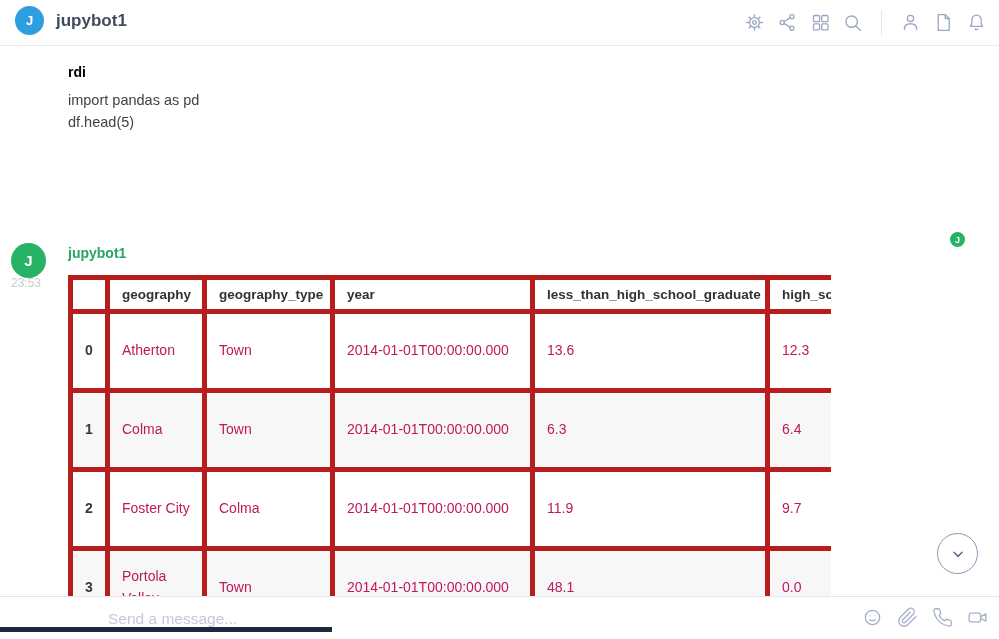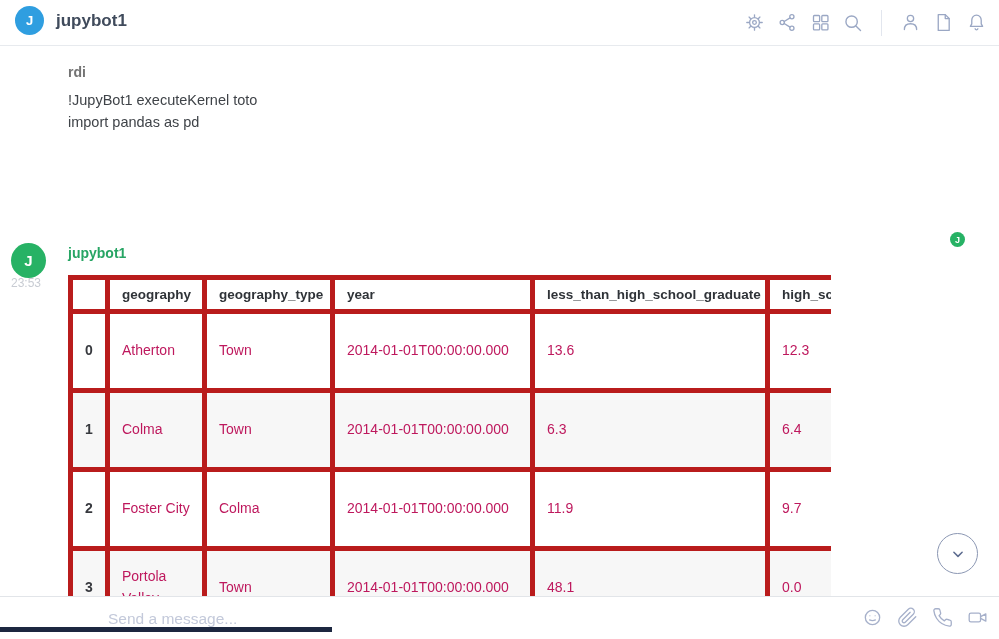--- a/index.html
+++ b/index.html
@@ -28,21 +28,21 @@
       background:
         radial-gradient(circle at 30% 62%, #6b87a8 0 18%, rgba(0,0,0,0) 19%),
         radial-gradient(circle at 62% 38%, #e7dcc4 0 22%, rgba(0,0,0,0) 23%),
         radial-gradient(circle at 42% 30%, #c9b globally 0, rgba(0,0,0,0) 0),
         radial-gradient(circle at 55% 70%, #9b7d58 0 30%, rgba(0,0,0,0) 31%),
         radial-gradient(circle at 50% 50%, #8a7256 0 60%, #5f4a33 100%); }
   .avatar-bot { border-radius:50%; background:#27b265; color:#fff; font-weight:bold; font-size:15px;
                 display:flex; align-items:center; justify-content:center; }
   .msg-body { margin-left:68px; }
   .uname { font-size:14px; font-weight:bold; line-height:20px; display:inline-block; cursor:pointer; }
-  .uname-pink { color:#737373; }
+  .uname-pink { color:#000000; }
   .uname-green { color:#27a564; }
   .msg-lines { margin-top:7px; }
   .msg-line { font-size:14.5px; line-height:22px; color:#3f4348; }
   .lnk { color:#1d74f5; text-decoration:underline; cursor:pointer; }
   .msg-time { position:absolute; left:11px; top:33px; font-size:12px; color:#c8ccd3; }
 
   
   .table-clip { margin-top:12px; width:763px; overflow:hidden; }
   table { border-collapse:collapse; table-layout:fixed; width:940px; background:#fff; }
   th, td { border:5px solid #b91c1c; text-align:left; padding-left:12px; padding-right:8px;
@@ -145,22 +145,22 @@
     </div>
   </div>
 
   <div id="chat">
 
     <div class="msg" style="top:16px;">
       <div class="msg-avatar avatar-photo"></div>
       <div class="msg-body">
         <span class="uname uname-pink">rdi</span>
         <div class="msg-lines">
-            <div class="msg-line"><span>!JupyBot1 executeKernel toto</span></div>
             <div class="msg-line"><span>import pandas as pd</span></div>
+            <div class="msg-line"><span>df.head(5)</span></div>
           </div>
       </div>
     </div>
 
     <div class="msg" style="top:197px;">
       <div class="msg-avatar avatar-bot">
           <span>J</span>
         </div>
       <div class="msg-time">23:53</div>
       <div class="msg-body">

